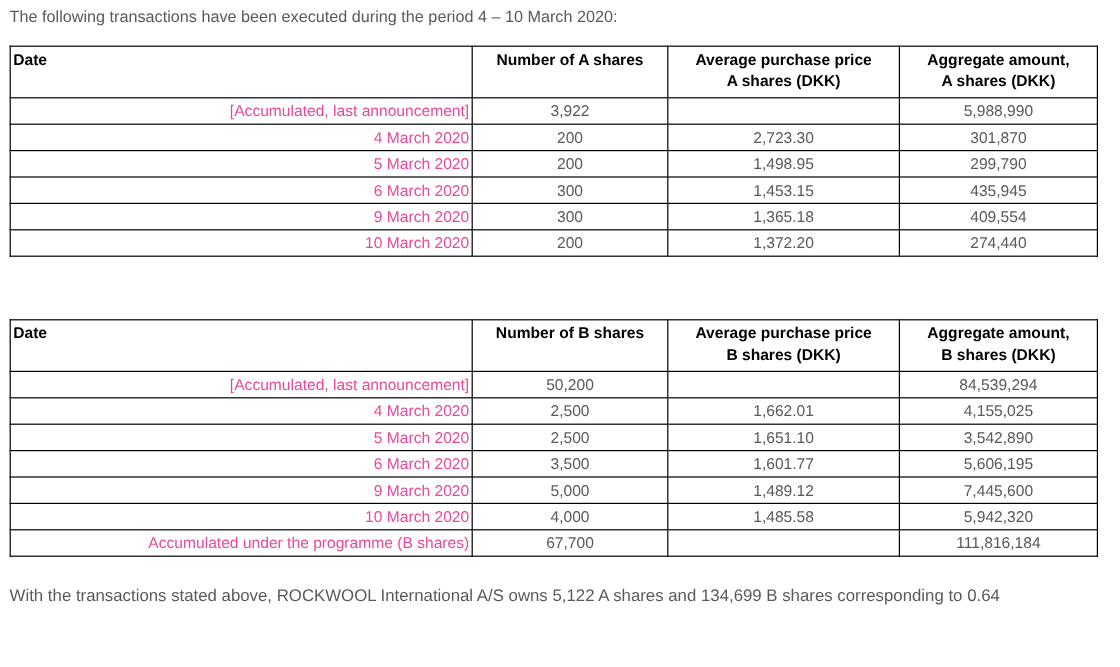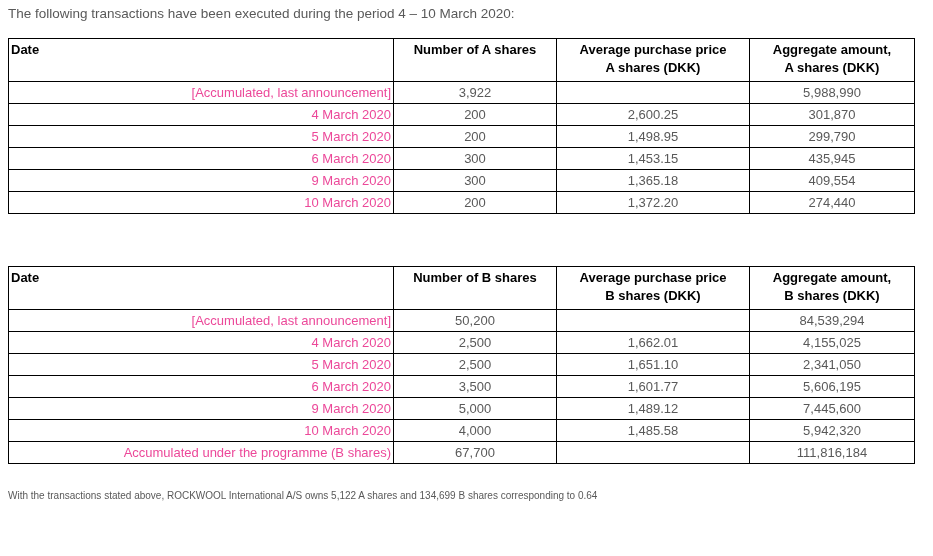--- a/index.html
+++ b/index.html
@@ -58,21 +58,21 @@
     color: #ec4899;
     text-align: right;
   }
   .tx-table td.cell-num {
     color: #595959;
     text-align: center;
     font-weight: normal;
   }
   .footer {
     margin-top: 21px;
-    font-size: 10px;
+    font-size: 14px;
     line-height: 22px;
     color: #595959;
   }
 </style>
 </head>
 <body>
 
 <div class="intro">The following transactions have been executed during the period 4 – 10 March 2020:</div>
 
 <table class="tx-table first">
@@ -95,21 +95,21 @@
   <tbody>
     <tr>
       <td class="cell-date">[Accumulated, last announcement]</td>
       <td class="cell-num">3,922</td>
       <td class="cell-num"></td>
       <td class="cell-num">5,988,990</td>
     </tr>
     <tr>
       <td class="cell-date">4 March 2020</td>
       <td class="cell-num">200</td>
-      <td class="cell-num">2,600.25</td>
+      <td class="cell-num">2,723.30</td>
       <td class="cell-num">301,870</td>
     </tr>
     <tr>
       <td class="cell-date">5 March 2020</td>
       <td class="cell-num">200</td>
       <td class="cell-num">1,498.95</td>
       <td class="cell-num">299,790</td>
     </tr>
     <tr>
       <td class="cell-date">6 March 2020</td>
@@ -159,21 +159,21 @@
     <tr>
       <td class="cell-date">4 March 2020</td>
       <td class="cell-num">2,500</td>
       <td class="cell-num">1,662.01</td>
       <td class="cell-num">4,155,025</td>
     </tr>
     <tr>
       <td class="cell-date">5 March 2020</td>
       <td class="cell-num">2,500</td>
       <td class="cell-num">1,651.10</td>
-      <td class="cell-num">2,341,050</td>
+      <td class="cell-num">3,542,890</td>
     </tr>
     <tr>
       <td class="cell-date">6 March 2020</td>
       <td class="cell-num">3,500</td>
       <td class="cell-num">1,601.77</td>
       <td class="cell-num">5,606,195</td>
     </tr>
     <tr>
       <td class="cell-date">9 March 2020</td>
       <td class="cell-num">5,000</td>

